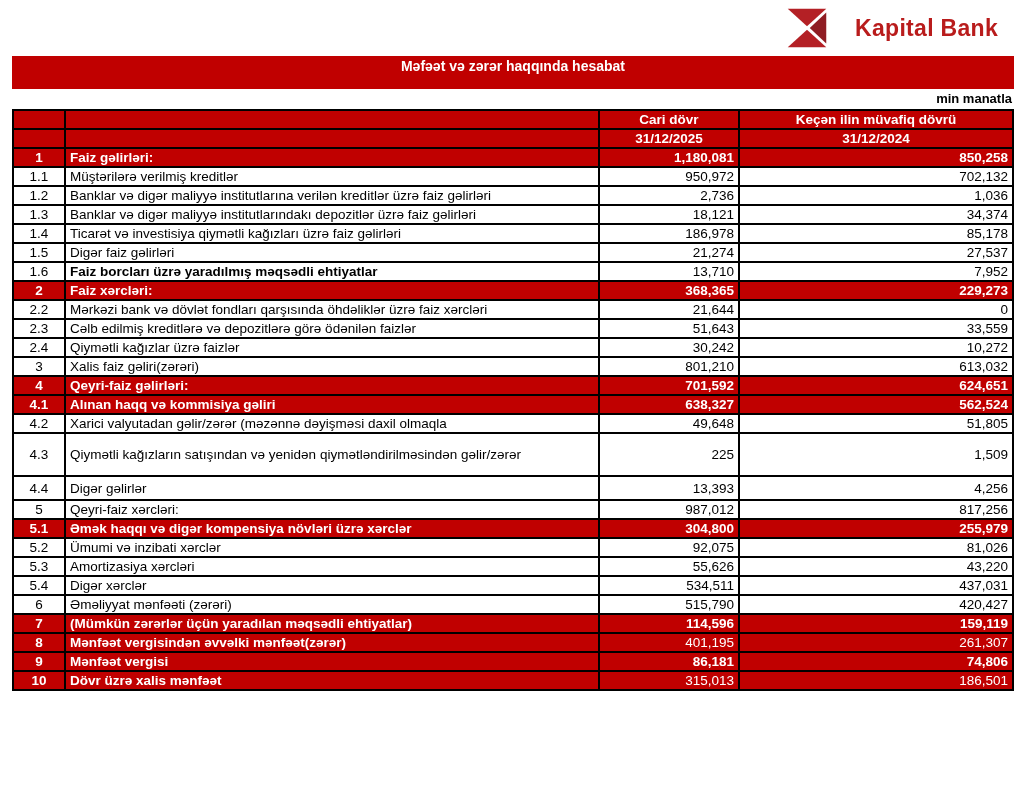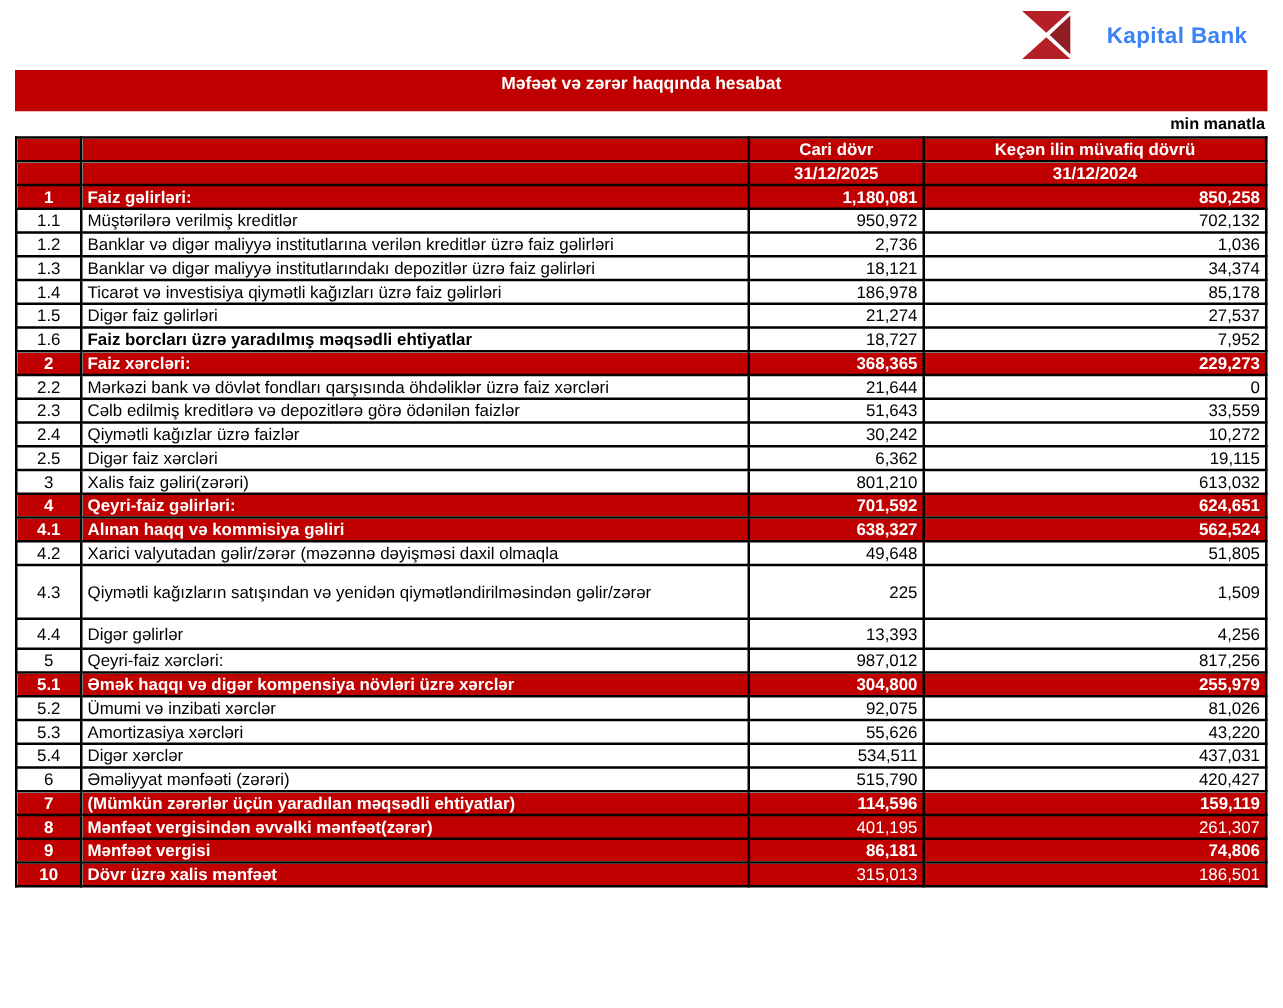--- a/index.html
+++ b/index.html
@@ -20,23 +20,23 @@
   .brand-header{
     height:56px;
     display:flex;
     justify-content:flex-end;
     align-items:center;
     padding-right:16px;
   }
   .logo{display:flex;align-items:center;gap:10px;}
   .logo svg{display:block;}
   .brand-text{
-    font-size:18px;
-    font-weight:700;
-    color:#3b82f6;
+    font-size:23px;
+    font-weight:700;
+    color:#b91c1c;
     letter-spacing:0.3px;
     margin-left:16px;
   }
   
   .title-bar{
     background:var(--accent-red);
     color:#fff;
     text-align:center;
     font-weight:700;
     font-size:14px;
@@ -160,21 +160,21 @@
   </tr>
         <tr class="white">
     <td class="num">1.5</td>
     <td class="label">Digər faiz gəlirləri</td>
     <td class="val">21,274</td>
     <td class="val">27,537</td>
   </tr>
         <tr class="white">
     <td class="num">1.6</td>
     <td class="label bold">Faiz borcları üzrə yaradılmış məqsədli ehtiyatlar</td>
-    <td class="val">18,727</td>
+    <td class="val">13,710</td>
     <td class="val">7,952</td>
   </tr>
         <tr class="red">
     <td class="num">2</td>
     <td class="label">Faiz xərcləri:</td>
     <td class="val bold">368,365</td>
     <td class="val bold">229,273</td>
   </tr>
         <tr class="white">
     <td class="num">2.2</td>
@@ -186,26 +186,20 @@
     <td class="num">2.3</td>
     <td class="label">Cəlb edilmiş kreditlərə və depozitlərə görə ödənilən faizlər</td>
     <td class="val">51,643</td>
     <td class="val">33,559</td>
   </tr>
         <tr class="white">
     <td class="num">2.4</td>
     <td class="label">Qiymətli kağızlar üzrə faizlər</td>
     <td class="val">30,242</td>
     <td class="val">10,272</td>
-  </tr>
-        <tr class="white">
-    <td class="num">2.5</td>
-    <td class="label">Digər faiz xərcləri</td>
-    <td class="val">6,362</td>
-    <td class="val">19,115</td>
   </tr>
         <tr class="white">
     <td class="num">3</td>
     <td class="label">Xalis faiz gəliri(zərəri)</td>
     <td class="val">801,210</td>
     <td class="val">613,032</td>
   </tr>
         <tr class="red">
     <td class="num">4</td>
     <td class="label">Qeyri-faiz gəlirləri:</td>

